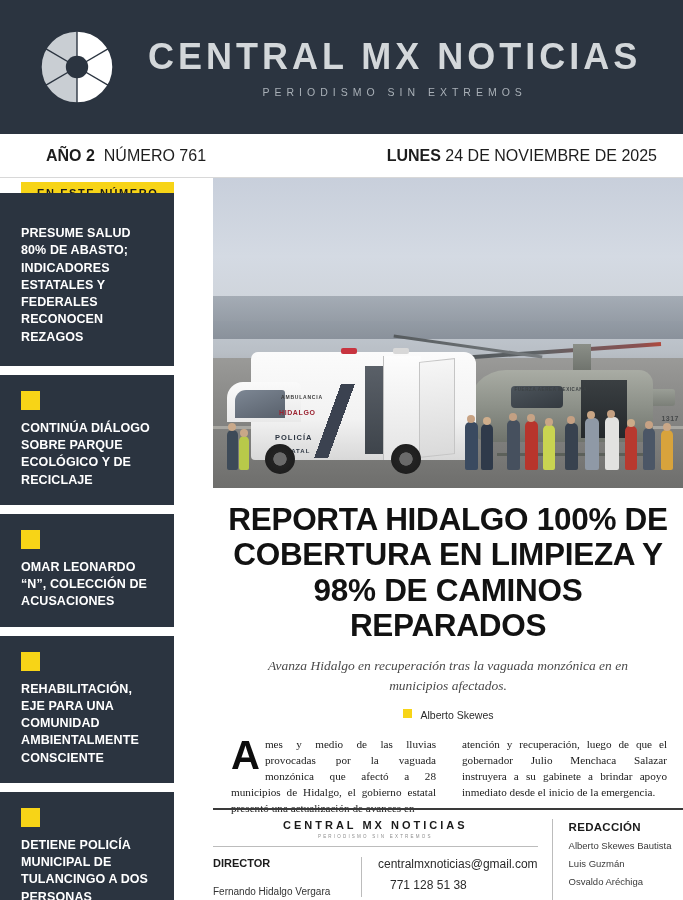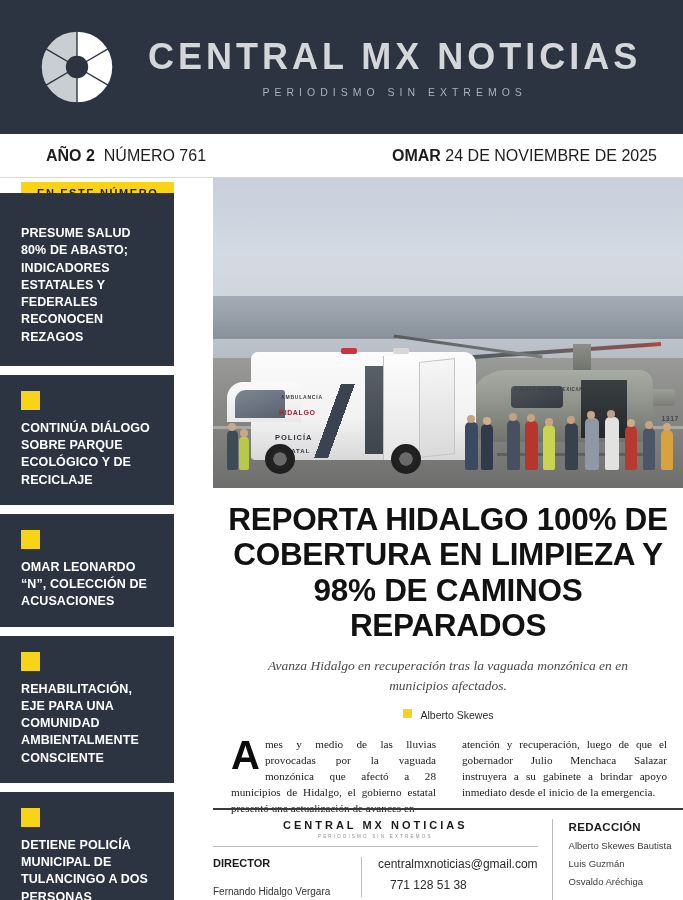--- a/index.html
+++ b/index.html
@@ -429,21 +429,21 @@
     <div class="brand-title">CENTRAL MX NOTICIAS</div>
     <div class="brand-tagline">PERIODISMO SIN EXTREMOS</div>
   </div>
 </div>
 
 <div class="issue-bar">
   <div class="issue-left">
     <span class="issue-strong">AÑO 2</span>&nbsp;&nbsp;<span class="issue-light">NÚMERO 761</span>
   </div>
   <div class="issue-right">
-    <span class="issue-strong">OMAR</span> <span class="issue-light">24 DE NOVIEMBRE DE 2025</span>
+    <span class="issue-strong">LUNES</span> <span class="issue-light">24 DE NOVIEMBRE DE 2025</span>
   </div>
 </div>
 
 <div class="page-body">
 
   <div class="sidebar">
     <div class="badge-row">
       <span class="badge">EN ESTE NÚMERO</span>
     </div>
 

